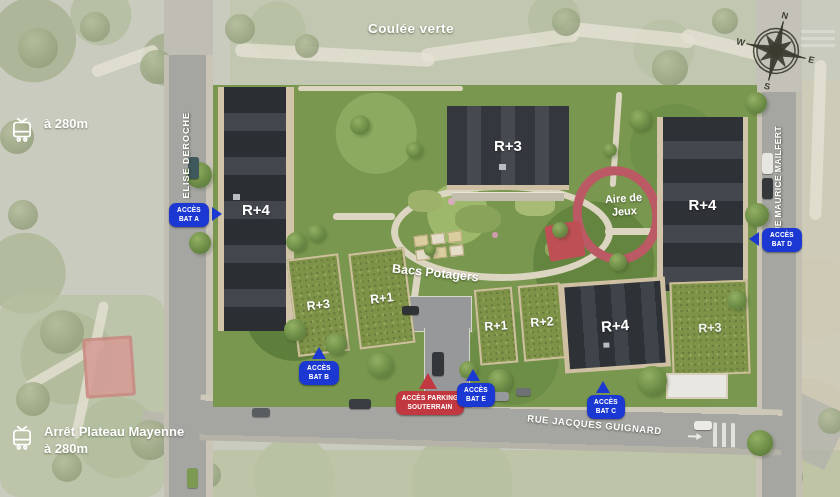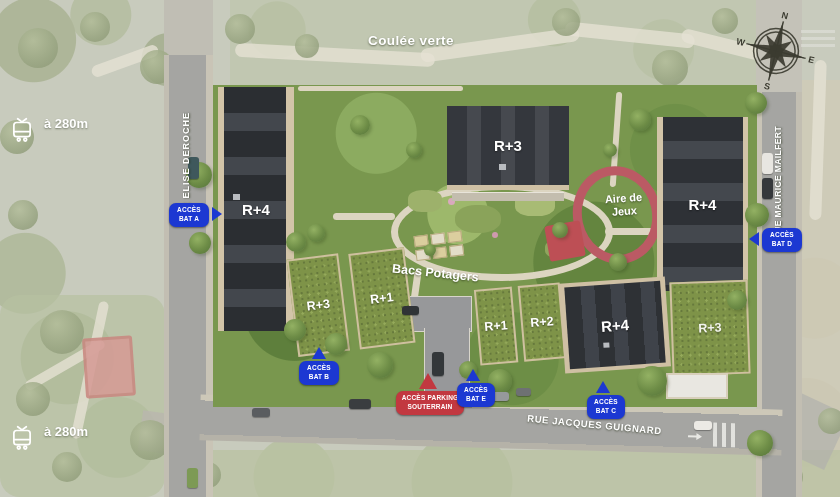--- a/index.html
+++ b/index.html
@@ -199,21 +199,21 @@
   <div class="car" style="left:516px;top:388px;width:15px;height:8px;background:#6e7173;z-index:6;"></div>
   <div class="car" style="left:694px;top:421px;width:18px;height:9px;background:#eceae5;z-index:6;"></div>
   <div class="car" style="left:252px;top:408px;width:18px;height:9px;background:#5a5d60;z-index:6;"></div>
   <div class="car" style="left:432px;top:352px;width:12px;height:24px;background:#33373a;z-index:6;"></div>
   <div class="car" style="left:402px;top:306px;width:17px;height:9px;background:#2f3336;z-index:6;"></div>
 
   <div class="abs" style="left:713px;top:423px;width:26px;height:24px;background:repeating-linear-gradient(90deg,#e8e8e4 0 4px,transparent 4px 9px);transform:rotate(2deg);opacity:.9;z-index:6;"></div>
   <div class="abs" style="left:688px;top:433px;width:14px;height:7px;background:#e8e8e4;clip-path:polygon(0 35%,60% 35%,60% 0,100% 50%,60% 100%,60% 65%,0 65%);transform:rotate(2deg);z-index:6;"></div>
   <div class="abs" style="left:801px;top:30px;width:34px;height:18px;background:repeating-linear-gradient(180deg,#e6e6e2 0 3px,transparent 3px 7px);opacity:.5;z-index:1;"></div>
 
-  <div class="maplabel" style="left:368px;top:21px;font-size:13.5px;letter-spacing:.4px;z-index:8;margin-top:12px;">Coulée verte</div>
+  <div class="maplabel" style="left:368px;top:21px;font-size:13.5px;letter-spacing:.4px;z-index:8;">Coulée verte</div>
   <div class="maplabel" style="left:592px;top:192px;width:64px;font-size:11px;transform:rotate(-4deg);text-align:center;line-height:1.2;white-space:normal;z-index:8;">Aire de Jeux</div>
   <div class="maplabel" style="left:392px;top:266px;font-size:12.5px;transform:rotate(6deg);z-index:8;">Bacs Potagers</div>
   <div class="vstreet" style="left:181px;top:112px;z-index:8;">RUE ELISE DEROCHE</div>
   <div class="vstreet" style="left:773px;top:126px;font-size:8.5px;letter-spacing:.4px;z-index:8;">RUE MAURICE MAILFERT</div>
   <div class="maplabel" style="left:527px;top:419px;font-size:9.5px;letter-spacing:.6px;transform:rotate(5.5deg);z-index:8;">RUE JACQUES GUIGNARD</div>
 
   <div class="bus-stop" style="left:8px;top:116px;">
     <svg width="28" height="26" viewBox="0 0 24 24">
       <g stroke="#ffffff" stroke-width="1.6" fill="none" stroke-linecap="round">
         <path d="M8 2.5 L12 5.5 L16 2.5"></path>
@@ -231,20 +231,21 @@
     <svg width="28" height="26" viewBox="0 0 24 24">
       <g stroke="#ffffff" stroke-width="1.6" fill="none" stroke-linecap="round">
         <path d="M8 2.5 L12 5.5 L16 2.5"></path>
         <rect x="4.5" y="6" width="15" height="13" rx="2.5"></rect>
         <line x1="4.5" y1="14.5" x2="19.5" y2="14.5"></line>
         <circle cx="9" cy="21.8" r="1.3"></circle>
         <circle cx="15" cy="21.8" r="1.3"></circle>
       </g>
     </svg>
     <div class="lines">
+      <div>Arrêt Plateau Mayenne</div>
       <div>à 280m</div>
     </div>
   </div>
 
   <div class="badge" style="left:169px;top:203px;width:40px;">
     <div>ACCÈS</div>
     <div>BAT A</div>
   </div>
   <div class="arr arr-right" style="left:212px;top:207px;"></div>
   <div class="badge" style="left:299px;top:361px;width:40px;">

